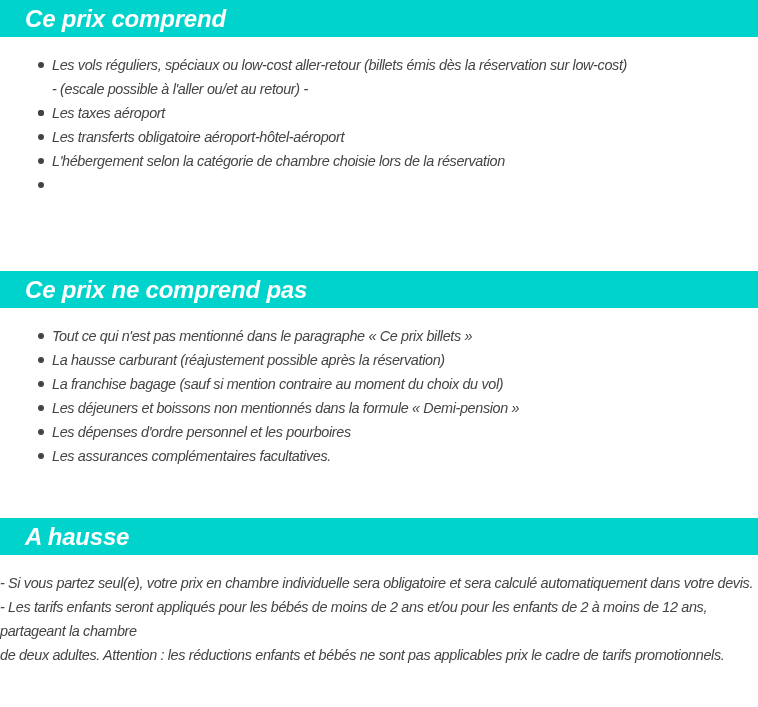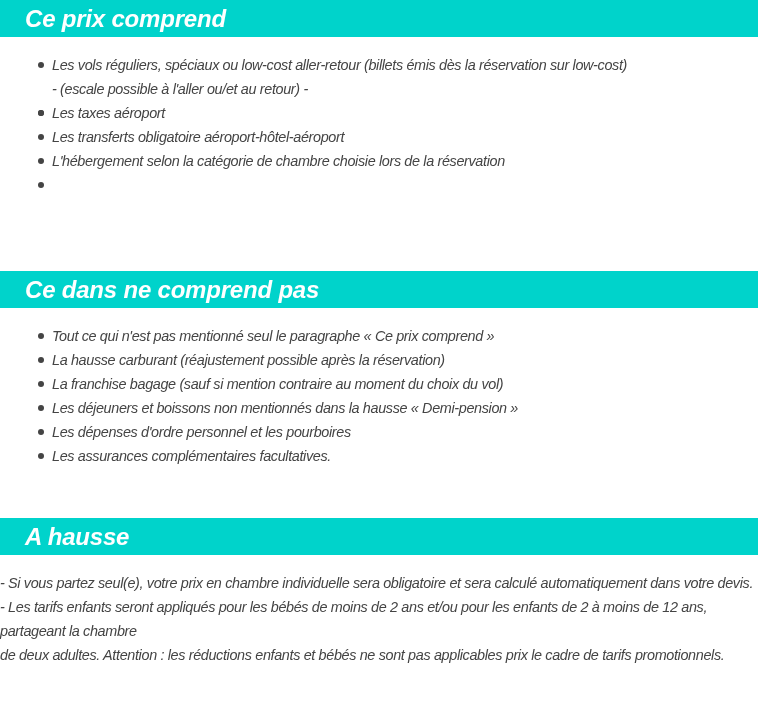--- a/index.html
+++ b/index.html
@@ -78,27 +78,27 @@
 
 <ul class="bullet-list" style="top:53px;">
   <li><span class="dot"></span><span>Les vols réguliers, spéciaux ou low-cost aller-retour (billets émis dès la réservation sur low-cost) - (escale possible à l'aller ou/et au retour) -</span></li>
   <li><span class="dot"></span></li>
   <li><span class="dot"></span><span>Les taxes aéroport</span></li>
   <li><span class="dot"></span><span>Les transferts obligatoire aéroport-hôtel-aéroport</span></li>
   <li><span class="dot"></span><span>L'hébergement selon la catégorie de chambre choisie lors de la réservation</span></li>
   <li><span class="dot"></span></li>
 </ul>
 
-<div class="section-header" style="top:271px;">Ce dans ne comprend pas</div>
+<div class="section-header" style="top:271px;">Ce prix ne comprend pas</div>
 
 <ul class="bullet-list" style="top:324px;">
-  <li><span class="dot"></span><span>Tout ce qui n'est pas mentionné seul le paragraphe « Ce prix comprend »</span></li>
+  <li><span class="dot"></span><span>Tout ce qui n'est pas mentionné dans le paragraphe « Ce prix billets »</span></li>
   <li><span class="dot"></span><span>La hausse carburant (réajustement possible après la réservation)</span></li>
   <li><span class="dot"></span><span>La franchise bagage (sauf si mention contraire au moment du choix du vol)</span></li>
-  <li><span class="dot"></span><span>Les déjeuners et boissons non mentionnés dans la hausse « Demi-pension »</span></li>
+  <li><span class="dot"></span><span>Les déjeuners et boissons non mentionnés dans la formule « Demi-pension »</span></li>
   <li><span class="dot"></span><span>Les dépenses d'ordre personnel et les pourboires</span></li>
   <li><span class="dot"></span><span>Les assurances complémentaires facultatives.</span></li>
 </ul>
 
 <div class="section-header" style="top:518px;">A hausse</div>
 
 <div class="para-block" style="top:571px;">
   <p>- Si vous partez seul(e), votre prix en chambre individuelle sera obligatoire et sera calculé automatiquement dans votre devis.</p>
   <p>- Les tarifs enfants seront appliqués pour les bébés de moins de 2 ans et/ou pour les enfants de 2 à moins de 12 ans, partageant la chambre</p>
   <p>de deux adultes. Attention : les réductions enfants et bébés ne sont pas applicables prix le cadre de tarifs promotionnels.</p>

